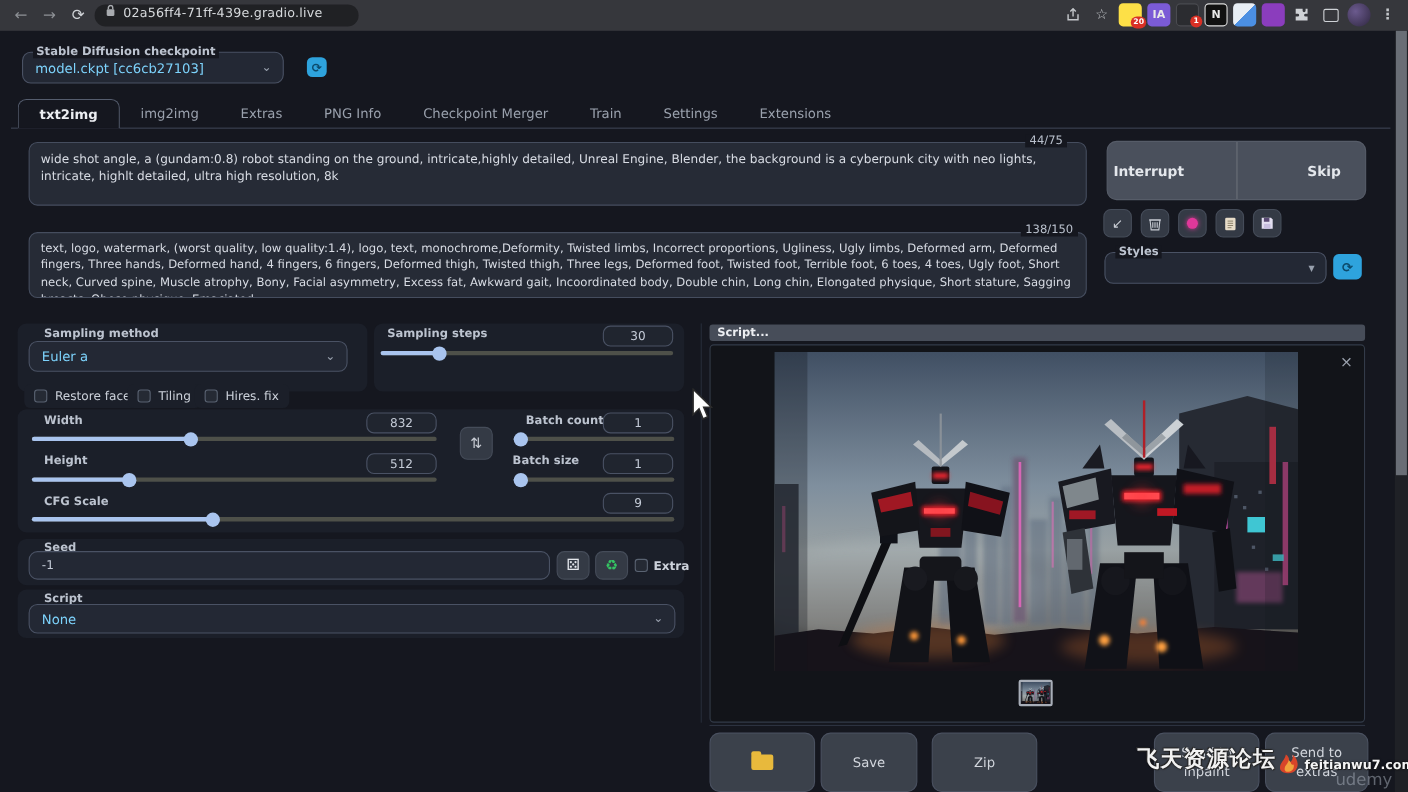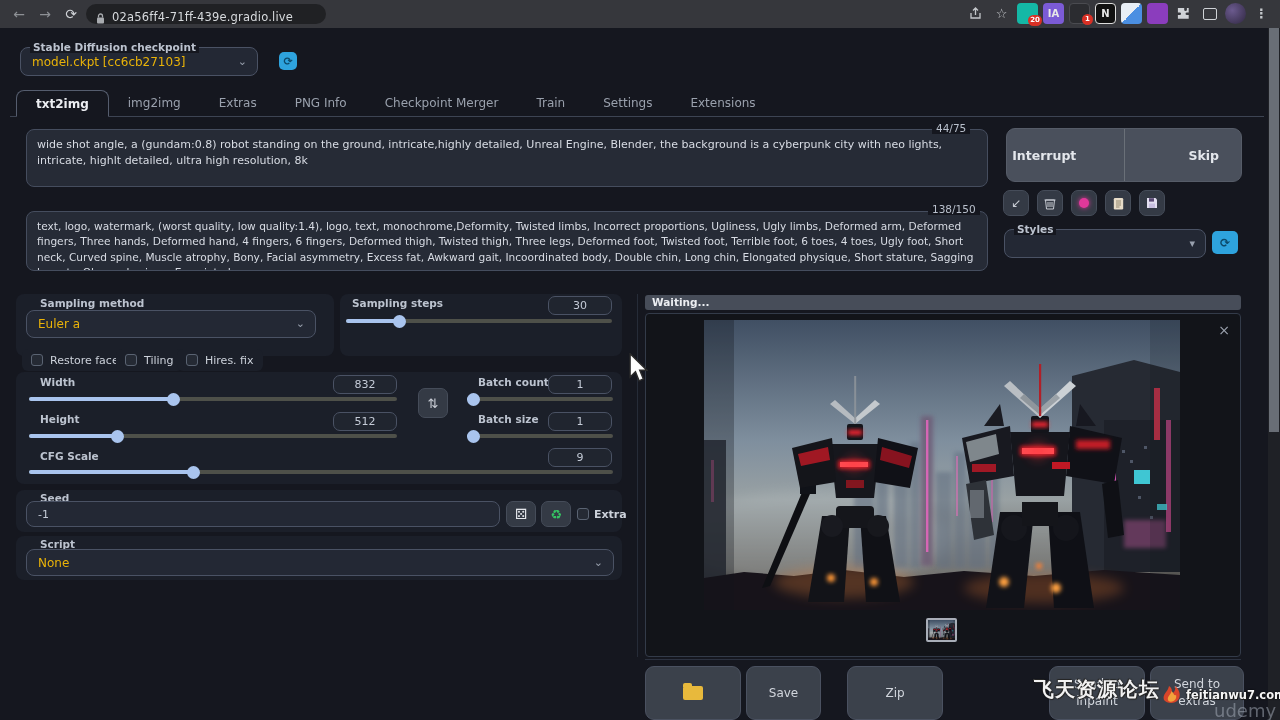--- a/index.html
+++ b/index.html
@@ -6,46 +6,46 @@
   html,body { background:#000; }
   .screen{ position:relative; width:1280px; height:720px; overflow:hidden;
     background:#15171f; font-family:"DejaVu Sans",sans-serif; color:#d5d9e0; }
 
   
   .chrome{ position:absolute; left:0; top:0; width:1280px; height:28px; background:#36373c; }
   .navbtn{ position:absolute; top:3px; width:22px; height:22px; text-align:center; line-height:22px;
     font-size:14px; color:#8d9095; cursor:pointer; }
   .navbtn.lit{ color:#cfd2d6; }
   .urlpill{ position:absolute; left:86px; top:4px; width:240px; height:20px; border-radius:10px;
-    background:#202124; display:flex; align-items:flex-end; padding-left:10px; }
+    background:#202124; display:flex; align-items:flex-start; padding-left:10px; }
   .urltxt{ font-size:11.5px; color:#d7dadd; margin-left:7px; letter-spacing:.2px; }
   .chrome-right{ position:absolute; right:8px; top:3px; display:flex; gap:5px; align-items:center; }
   .cicon{ position:relative; width:21px; height:21px; border-radius:4px; display:flex; align-items:center;
     justify-content:center; font-size:10px; font-weight:bold; color:#e8e8e8; cursor:pointer; }
   .cicon .badge{ position:absolute; right:-4px; bottom:-2px; min-width:11px; height:11px; padding:0 2px;
     border-radius:6px; background:#d93025; color:#fff; font-size:7px; font-weight:bold;
     line-height:11px; text-align:center; }
   .ic-share,.ic-star{ background:transparent; color:#c3c6ca; font-size:13px; font-weight:normal; }
-  .ic-blue{ background:#14b8a6; }
+  .ic-blue{ background:#fde047; }
   .ic-ia{ background:#7b5bd6; }
   .ic-cam{ background:#2b2c30; border:1px solid #4a4b50; }
   .ic-n{ background:#111; border:1px solid #ddd; }
   .ic-img{ background:linear-gradient(135deg,#e8eef5 50%,#4b8fe2 50%); }
   .ic-purple{ background:#8b3dbd; }
   .ic-puzzle{ background:transparent; color:#cfd2d6; font-size:13px; }
   .ic-side{ background:transparent; }
   .ic-side .pane{ width:14px; height:12px; border:1.5px solid #cfd2d6; border-radius:2px; }
   .ic-avatar{ border-radius:50%; background:radial-gradient(circle at 35% 35%,#6b5a8e,#2f2740); }
   .ic-dots{ background:transparent; color:#c3c6ca; font-size:13px; }
 
   
   .lbl{ position:absolute; font-size:10.5px; color:#bcc3cf; white-space:nowrap;font-weight:bold; }
   .blk{ position:absolute; background:#1b1f29; border-radius:8px; }
   .sel{ position:absolute; background:#232834; border:1px solid #4a5264; border-radius:8px; cursor:pointer; }
-  .sel .val{ position:absolute; left:11px; top:50%; transform:translateY(-50%); font-size:12px; color:#eab308; }
+  .sel .val{ position:absolute; left:11px; top:50%; transform:translateY(-50%); font-size:12px; color:#7dd3fc; }
   .sel .chev{ position:absolute; right:10px; top:50%; transform:translateY(-55%); font-size:11px; color:#98a0ad; }
   .num{ position:absolute; width:64px; height:19px; background:#20252f; border:1px solid #4a5264;
     border-radius:7px; color:#c4cbd7; font-size:11px; text-align:center; line-height:18px; cursor:text; }
   .slider{ position:absolute; height:4px; border-radius:2px; background:#4e5049; cursor:pointer; }
   .slider .fill{ position:absolute; left:0; top:0; height:4px; border-radius:2px; background:#a9c4ee; }
   .slider .knob{ position:absolute; top:-4.5px; width:13px; height:13px; border-radius:50%;
     background:#a9c4ee; margin-left:-6px; }
   .cb{ display:inline-block; width:12px; height:12px; border:1px solid #5a6372; border-radius:3px;
     background:#252a34; vertical-align:-2px; cursor:pointer; }
   .chip{ position:absolute; top:349px; height:22px; background:#1b1f29; border-radius:6px;
@@ -94,21 +94,21 @@
   .folder{ position:relative; width:20px; height:14px; background:#e8b93c; border-radius:2px; }
   .folder:before{ content:""; position:absolute; left:0; top:-3px; width:9px; height:4px;
     background:#e8b93c; border-radius:2px 2px 0 0; }
 
   
   .wm{ position:absolute; left:1028px; top:672px; width:252px; z-index:6; pointer-events:none; }
   .wm-cn{ position:absolute; left:6px; top:4px; font-size:20px; font-weight:bold; color:#f2f2f2;
     letter-spacing:1px; text-shadow:0 0 2px #000,1px 1px 0 #333,-1px -1px 0 #333; white-space:nowrap; }
   .wm-domain{ position:absolute; left:158px; top:16px; font-size:11.5px; font-weight:bold; color:#f5f5f5;
     text-shadow:0 0 2px #000,1px 1px 0 #222; white-space:nowrap; }
-  .wm-brand{ position:absolute; left:186px; top:28px; font-size:18px; color:rgba(170,178,190,.5);text-align:center; }
+  .wm-brand{ position:absolute; left:186px; top:28px; font-size:15px; color:rgba(170,178,190,.5);text-align:center; }
   .wm-flame{ position:absolute; left:130px; top:8px; }
 
   
   .cursor{ position:absolute; left:628px; top:353px; z-index:9; pointer-events:none; }
   .scrollbar{ position:absolute; right:0; top:28px; width:12px; height:692px; background:#1f2126; }
   .scrollbar .sthumb{ position:absolute; left:1px; top:0; width:10px; height:404px; background:#696e76; }
 
   .vdiv{ position:absolute; left:637px; top:294px; width:1px; height:363px; background:#262c38; }
 
   
@@ -277,21 +277,21 @@
     <span style="color:#c8ccd4; font-size:13px;">⇅</span>
   </div>
 
   <div class="lbl" style="left:478px; top:376px;">Batch count</div>
   <div class="num" style="left:548px; top:375px;">1</div>
   <div class="slider" style="left:467px; top:397px; width:146px;">
     <div class="fill" style="width:3%"></div>
       <div class="knob" style="left:4%"></div>
   </div>
 
-  <div class="lbl" style="left:478px; top:413px;">Batch size</div>
+  <div class="lbl" style="left:466px; top:413px;">Batch size</div>
   <div class="num" style="left:548px; top:412px;">1</div>
   <div class="slider" style="left:467px; top:434px; width:146px;">
     <div class="fill" style="width:3%"></div>
       <div class="knob" style="left:4%"></div>
   </div>
 
   <div class="lbl" style="left:40px; top:450px;">CFG Scale</div>
   <div class="num" style="left:548px; top:448px;">9</div>
   <div class="slider" style="left:29px; top:470px; width:584px;">
     <div class="fill" style="width:28%"></div>
@@ -313,21 +313,21 @@
 
   <div class="lbl" style="left:40px; top:538px;">Script</div>
   <div class="sel" style="left:26px; top:549px; width:588px; height:27px;">
     <span class="val">None</span>
     <span class="chev">⌄</span>
   </div>
 
   <div class="vdiv"></div>
 
   <div class="waitbar">
-    <span>Waiting...</span>
+    <span>Script...</span>
   </div>
 
   <div class="gallery">
     <div class="genimg">
       <svg width="476" height="290" viewBox="0 0 476 290" preserveAspectRatio="none">
           <use href="#genimg-art"></use>
         </svg>
     </div>
     <div class="closex">×</div>
     <div class="thumb">
@@ -335,21 +335,21 @@
           <use href="#genimg-art"></use>
         </svg>
     </div>
   </div>
 
   <div class="footline"></div>
 
   <div class="obtn" style="left:645px; width:96px;">
     <span class="folder"></span>
   </div>
-  <div class="obtn" style="left:746px; width:75px;">Save</div>
+  <div class="obtn" style="left:746px; width:88px;">Save</div>
   <div class="obtn" style="left:847px; width:96px;">Zip</div>
   <div class="obtn" style="left:1049px; width:96px; padding:0 14px;">Send to inpaint</div>
   <div class="obtn" style="left:1150px; width:94px; padding:0 12px;">Send to extras</div>
 
   <div class="wm">
     <div class="wm-cn">飞天资源论坛</div>
     <svg class="wm-flame" width="26" height="26" viewBox="0 0 26 26">
       <path d="M6 20 C4 14 10 12 11 6 C15 9 14 12 13 14 C16 13 18 10 17 6 C22 10 23 16 20 20 C17 24 9 24 6 20 z" fill="#d8452a"></path>
       <path d="M10 20 C9 16 13 15 13.5 11 C16 13 15.5 16 18 15 C19 18 17 21 14 21.5 C12 22 10.5 21.5 10 20 z" fill="#f2a33c"></path>
     </svg>

